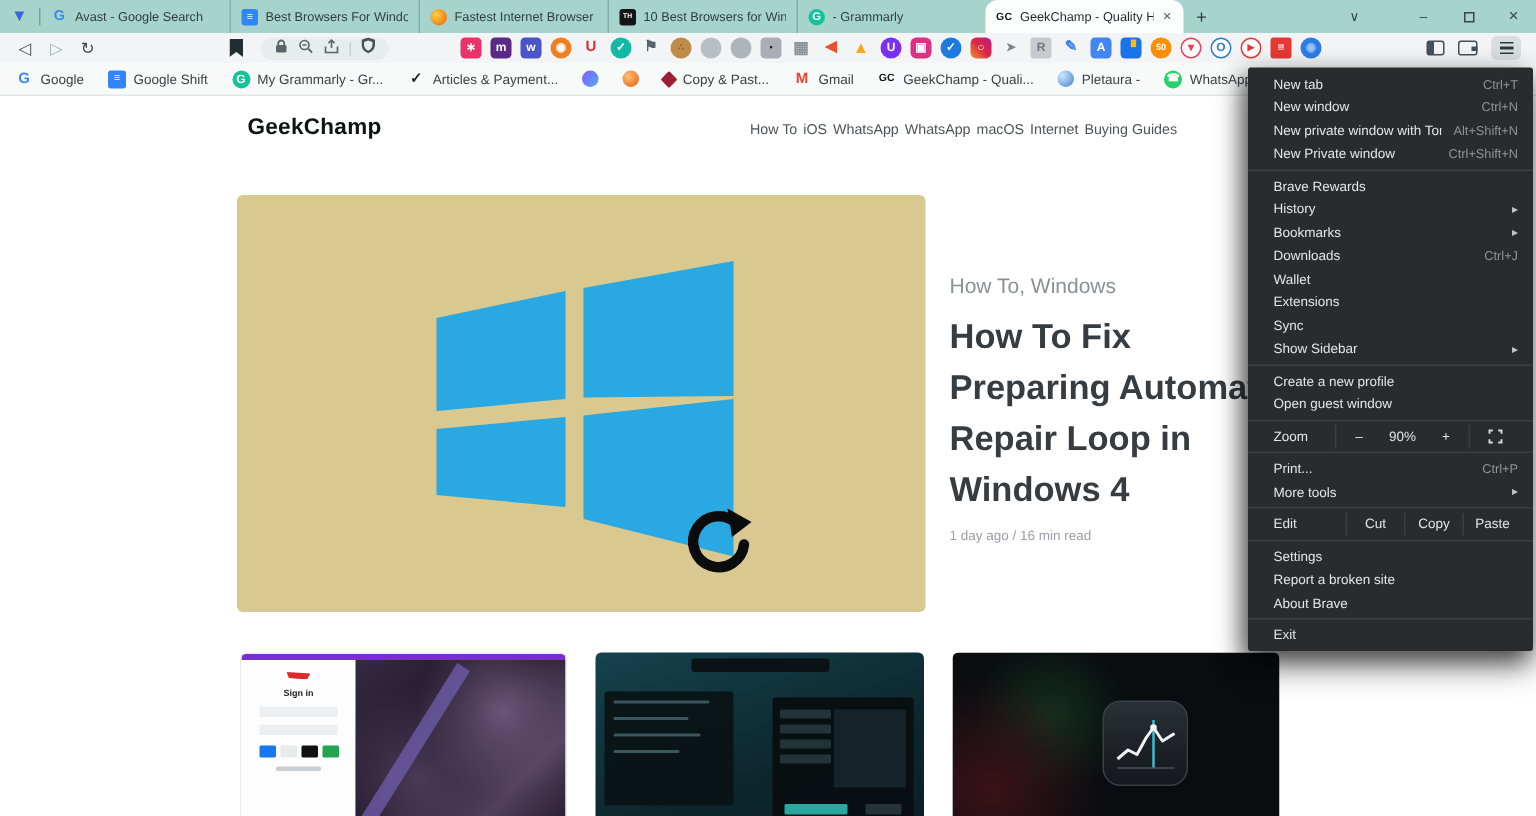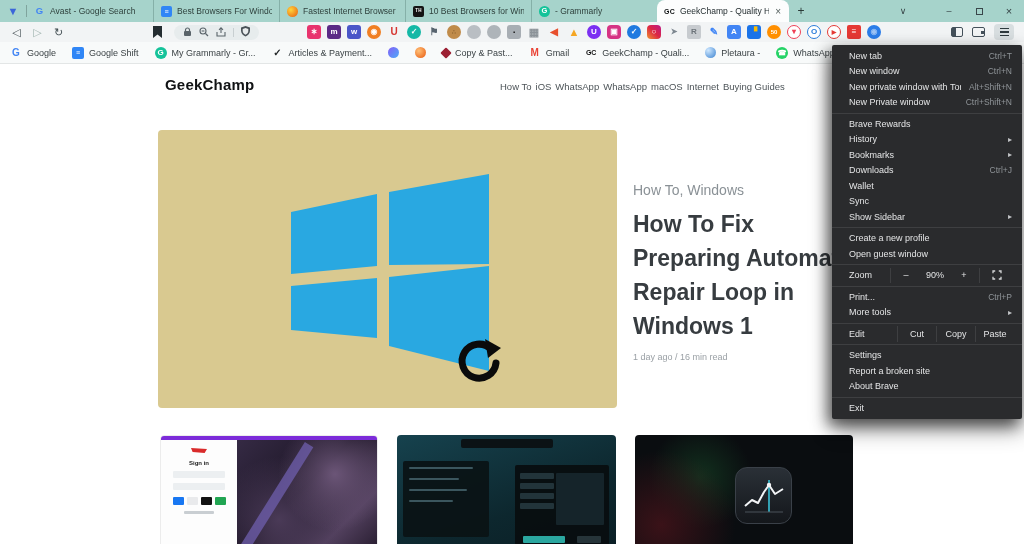--- a/index.html
+++ b/index.html
@@ -355,21 +355,21 @@
       </svg>
     </div>
   </div>
 
   <div class="article-col">
     <div class="art-cat">How To, Windows</div>
     <div class="art-title">
         <div>How To Fix</div>
         <div>Preparing Automatic</div>
         <div>Repair Loop in</div>
-        <div>Windows 1</div>
+        <div>Windows 4</div>
       </div>
     <div class="art-meta">1 day ago / 16 min read</div>
   </div>
 
   <div class="thumb t1">
     <div class="t1-bar" style="background: rgb(124, 43, 217);"></div>
     <div class="t1-left">
       <div class="t1-logo"></div>
       <div class="t1-signin">Sign in</div>
       <div class="t1-input"></div>
@@ -447,20 +447,23 @@
         <div class="marrow">▸</div>
       </div>
       <div class="mrow">
         <div class="mlabel">Downloads</div>
         <div class="mshort">Ctrl+J</div>
       </div>
       <div class="mrow">
         <div class="mlabel">Wallet</div>
       </div>
       <div class="mrow">
+        <div class="mlabel">Extensions</div>
+      </div>
+      <div class="mrow">
         <div class="mlabel">Sync</div>
       </div>
       <div class="mrow">
         <div class="mlabel">Show Sidebar</div>
         <div class="marrow">▸</div>
       </div>
       <div class="msep"></div>
       <div class="mrow">
         <div class="mlabel">Create a new profile</div>
       </div>

